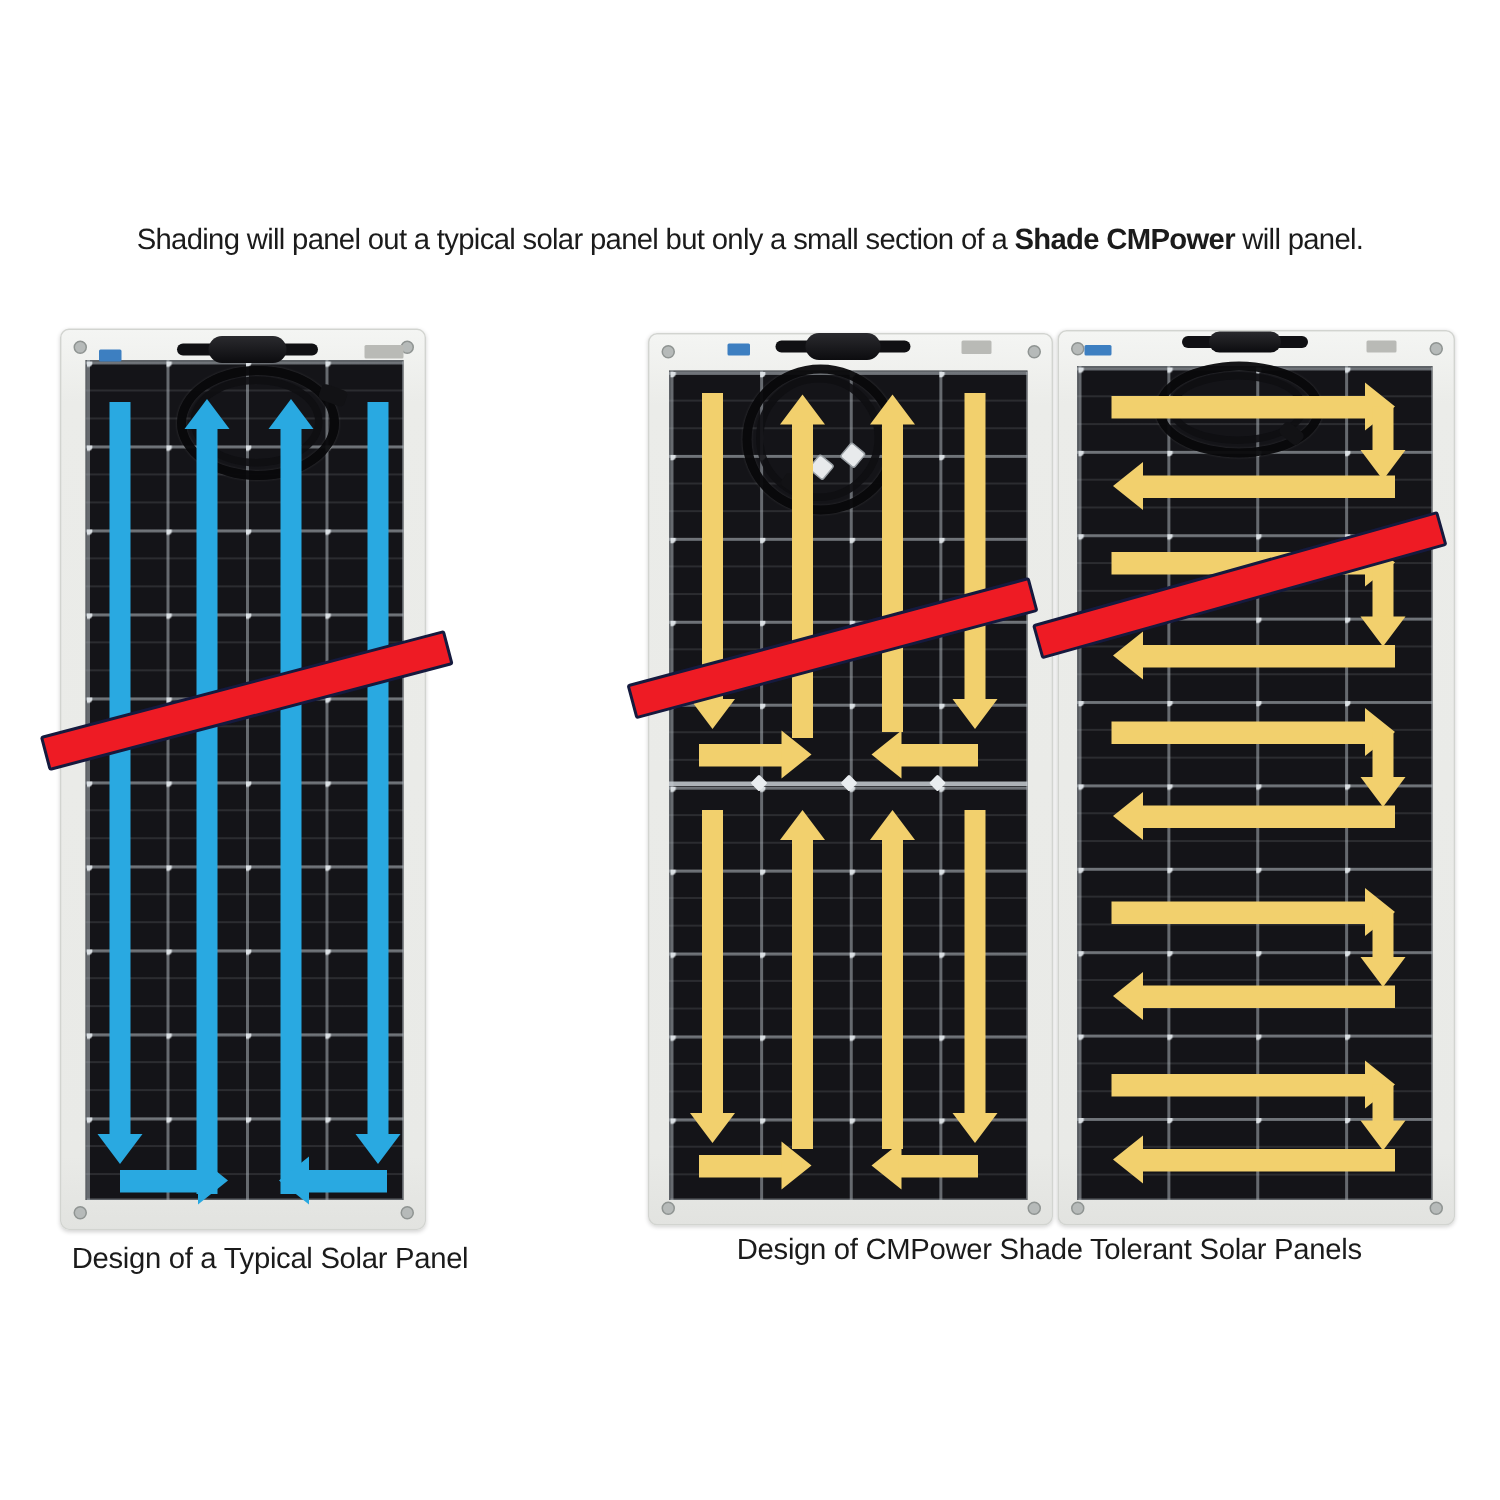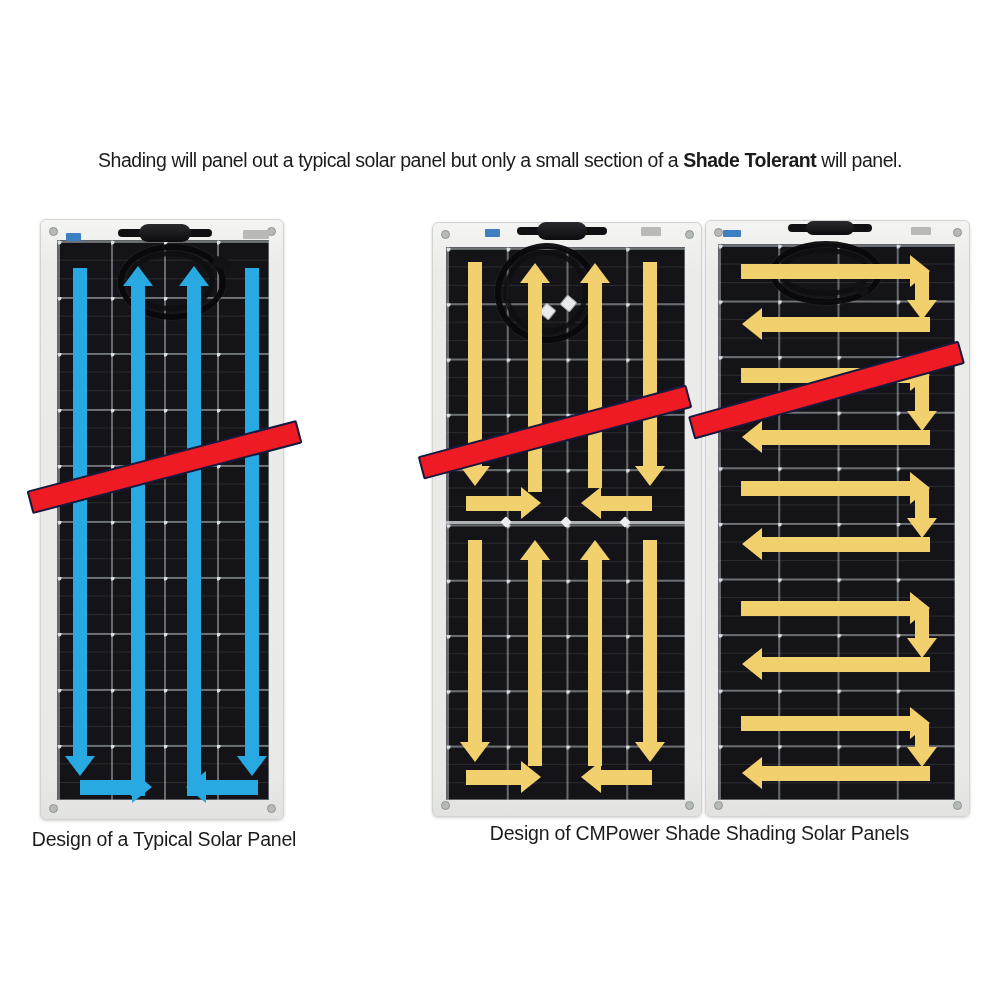--- a/index.html
+++ b/index.html
@@ -14,21 +14,21 @@
        box-shadow:0 1px 3px rgba(0,0,0,.18);}
   .panel-cells{position:absolute;border:1px solid rgba(168,175,181,.5);box-sizing:border-box;}
   .abs{position:absolute;}
 </style>
 </head>
 <body>
 
 <div id="stage">
 
   <div class="hdr">
-    <span>Shading will panel out a typical solar panel but only a small section of a </span><b>Shade Tolerant</b><span> will panel.</span><br>
+    <span>Shading will panel out a typical solar panel but only a small section of a </span><b>Shade CMPower</b><span> will panel.</span><br>
   </div>
 
   <div id="panel-layer">
       <div class="panel-frame abs" style="left: 40px; top: 219px; width: 242px; height: 599px;"></div>
       <div class="abs" style="left: 49px; top: 227px; width: 7px; height: 7px; background: rgb(182, 186, 185); border-radius: 50%; border: 1px solid rgb(143, 148, 146);"></div>
       <div class="abs" style="left: 267px; top: 227px; width: 7px; height: 7px; background: rgb(182, 186, 185); border-radius: 50%; border: 1px solid rgb(143, 148, 146);"></div>
       <div class="abs" style="left: 49px; top: 804px; width: 7px; height: 7px; background: rgb(182, 186, 185); border-radius: 50%; border: 1px solid rgb(143, 148, 146);"></div>
       <div class="abs" style="left: 267px; top: 804px; width: 7px; height: 7px; background: rgb(182, 186, 185); border-radius: 50%; border: 1px solid rgb(143, 148, 146);"></div>
       <div class="panel-cells abs" style="left: 57px; top: 240px; width: 212px; height: 560px; background: radial-gradient(3px at 1px 1px, rgba(226, 231, 235, 0.92) 2.1px, rgba(226, 231, 235, 0) 3px) 0% 0% / 53px 56px, linear-gradient(to right, rgba(170, 177, 183, 0.55) 2px, transparent 2px) 0% 0% / 53px 100%, linear-gradient(rgba(170, 177, 183, 0.55) 2px, transparent 2px) 0% 0% / 100% 56px, linear-gradient(rgba(210, 215, 220, 0.12) 1px, transparent 1px) 0% 0% / 100% 18.6667px rgb(20, 20, 24);"></div>
       <div class="abs" style="left: 118px; top: 229px; width: 94px; height: 8px; background: rgb(16, 16, 19); border-radius: 4px;"></div>
@@ -134,16 +134,16 @@
       <div class="abs" style="left: 910px; top: 707px; width: 0px; height: 0px; border-top: 16px solid transparent; border-bottom: 16px solid transparent; border-left: 20px solid rgb(242, 208, 109);"></div>
       <div class="abs" style="left: 915px; top: 723px; width: 14px; height: 26px; background: rgb(242, 208, 109);"></div>
       <div class="abs" style="left: 907px; top: 747px; width: 0px; height: 0px; border-left: 15px solid transparent; border-right: 15px solid transparent; border-top: 20px solid rgb(242, 208, 109);"></div>
       <div class="abs" style="left: 742px; top: 757px; width: 0px; height: 0px; border-top: 16px solid transparent; border-bottom: 16px solid transparent; border-right: 20px solid rgb(242, 208, 109);"></div>
       <div class="abs" style="left: 760px; top: 765.5px; width: 170px; height: 15px; background: rgb(242, 208, 109);"></div>
       <div class="abs" style="left: 25.4104px; top: 454.5px; width: 279.179px; height: 24px; background: rgb(238, 27, 36); border: 2.5px solid rgb(21, 26, 62); box-sizing: border-box; transform: rotate(-0.257141rad); border-radius: 2px;"></div>
       <div class="abs" style="left: 416.265px; top: 420px; width: 278.469px; height: 24px; background: rgb(238, 27, 36); border: 2.5px solid rgb(21, 26, 62); box-sizing: border-box; transform: rotate(-0.261528rad); border-radius: 2px;"></div>
       <div class="abs" style="left: 685.772px; top: 378px; width: 281.455px; height: 24px; background: rgb(238, 27, 36); border: 2.5px solid rgb(21, 26, 62); box-sizing: border-box; transform: rotate(-0.273419rad); border-radius: 2px;"></div>
     </div>
 
-  <div class="caption" style="left:8px;top:828px;width:312px;">Design of a Typical Solar Panel</div>
-  <div class="caption" style="left:437px;top:822px;width:525px;">Design of CMPower Shade Shading Solar Panels</div>
+  <div class="caption" style="left:24px;top:828px;width:312px;">Design of a Typical Solar Panel</div>
+  <div class="caption" style="left:437px;top:822px;width:525px;">Design of CMPower Shade Tolerant Solar Panels</div>
 
 </div>
 
 </body></html>

